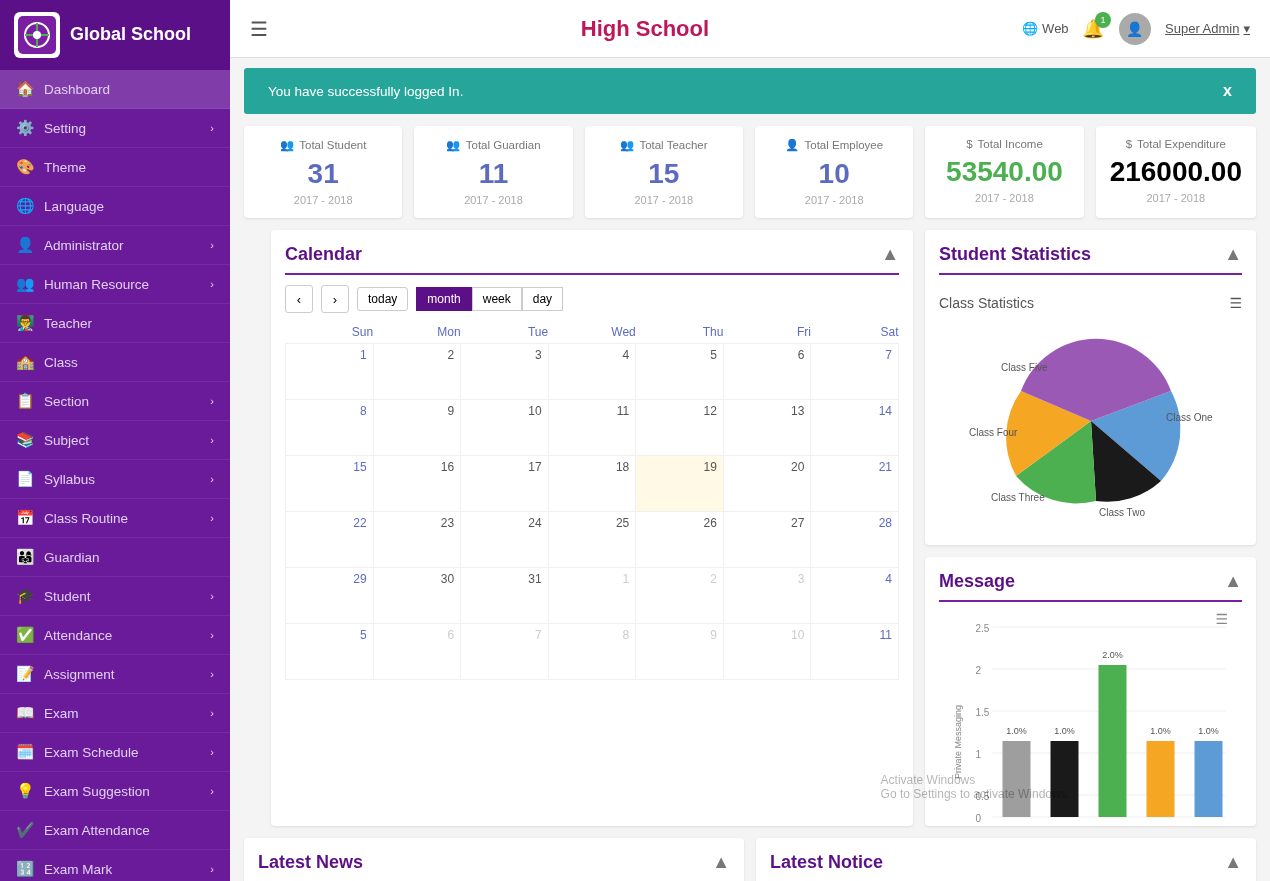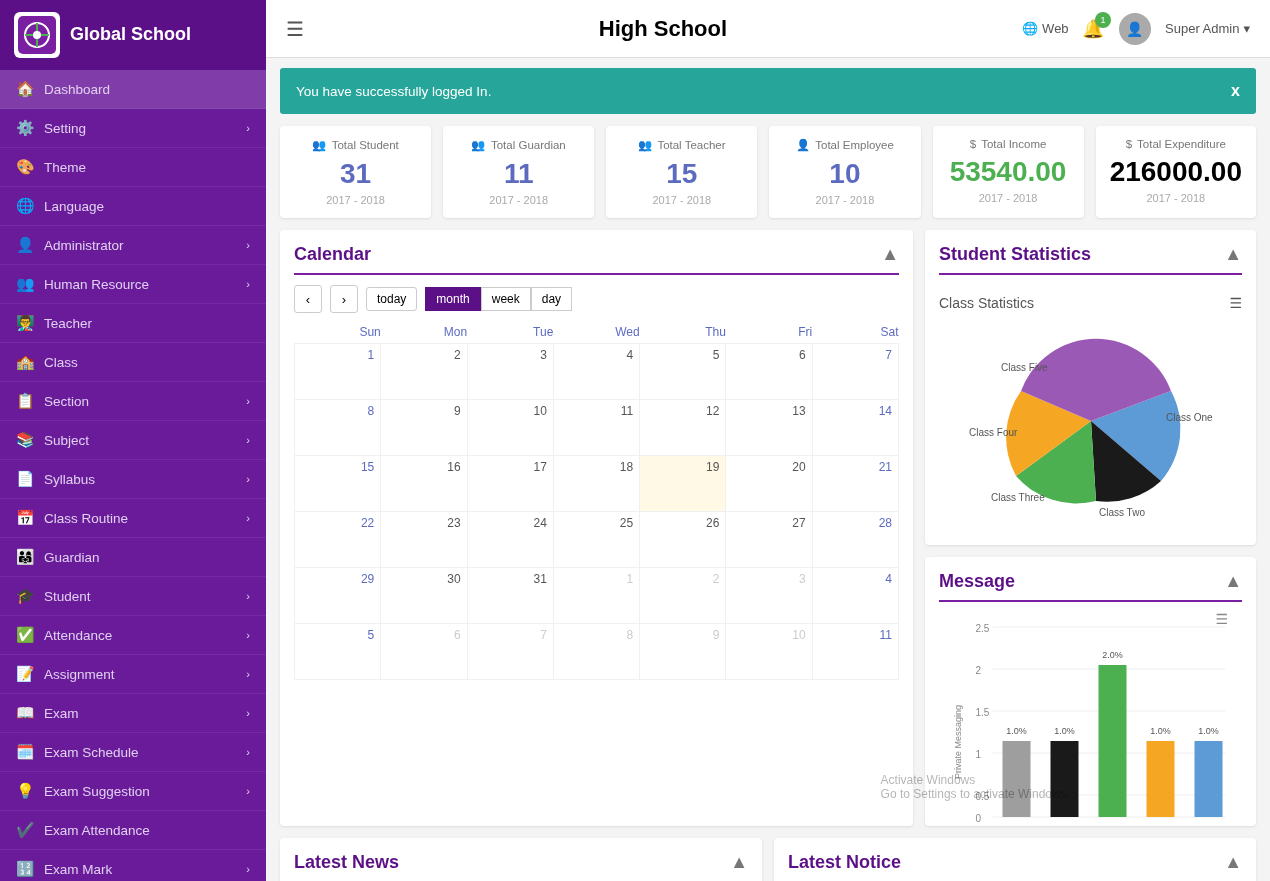--- a/index.html
+++ b/index.html
@@ -1,20 +1,20 @@
 <!DOCTYPE html>
 <html><head>
   <meta charset="utf-8">
   <style>
     * { box-sizing: border-box; margin: 0; padding: 0; }
     body { font-family: Arial, sans-serif; background: #f4f4f4; display: flex; height: 881px; overflow: hidden; }
 
     
     #sidebar {
-      width: 266px;
+      width: 230px;
       background: #6a1b9a;
       color: #fff;
       height: 881px;
       overflow-y: auto;
       flex-shrink: 0;
     }
     #sidebar::-webkit-scrollbar { width: 4px; }
     #sidebar::-webkit-scrollbar-thumb { background: rgba(255,255,255,0.3); }
 
     .sidebar-logo {
@@ -53,41 +53,41 @@
     
     #topbar {
       background: #fff;
       height: 58px;
       display: flex;
       align-items: center;
       padding: 0 20px;
       border-bottom: 1px solid #ddd;
       gap: 16px;
     }
-    .topbar-title { flex: 1; text-align: center; font-size: 22px; font-weight: bold; color: #000000; }
+    .topbar-title { flex: 1; text-align: center; font-size: 22px; font-weight: bold; color: #be185d; }
     .topbar-right { display: flex; align-items: center; gap: 14px; }
     .topbar-web { font-size: 13px; color: #555; display: flex; align-items: center; gap: 4px; }
     .notif-badge { position: relative; }
     .notif-badge .badge { position: absolute; top: -6px; right: -6px; background: #4caf50; color: #fff; border-radius: 50%; font-size: 9px; width: 16px; height: 16px; display: flex; align-items: center; justify-content: center; }
     .avatar-circle { width: 32px; height: 32px; border-radius: 50%; background: #aaa; display: flex; align-items: center; justify-content: center; color: #fff; font-size: 14px; }
-    .admin-name { font-size: 13px; color: #555; display: flex; align-items: center; gap: 4px; cursor: pointer; }
+    .admin-name { font-size: 13px; color: #555; display: flex; align-items: center; gap: 4px; cursor: pointer; text-decoration: underline; }
 
     
     #content {
       flex: 1;
       overflow-y: auto;
       padding: 0;
       background: #f4f4f4;
     }
 
     
     .alert-success {
       background: #26a69a;
       color: #fff;
-      padding: 14px 16px;
+      padding: 14px 24px;
       font-size: 13.5px;
       display: flex;
       align-items: center;
       justify-content: space-between;
       margin: 10px 14px 0 14px;
       border-radius: 3px;
     }
     .alert-close { cursor: pointer; font-weight: bold; font-size: 16px; }
 
     
@@ -117,20 +117,21 @@
       padding: 0 14px 12px 14px;
     }
 
     
     .calendar-section {
       flex: 1;
       background: #fff;
       border-radius: 4px;
       box-shadow: 0 1px 3px rgba(0,0,0,0.1);
       padding: 14px;
+      margin-left: 27px;
     }
     .section-header {
       display: flex;
       align-items: center;
       justify-content: space-between;
       margin-bottom: 10px;
       border-bottom: 2px solid #7b1fa2;
       padding-bottom: 8px;
     }
     .section-title { font-size: 18px; color: #5c1087; font-weight: bold; }

